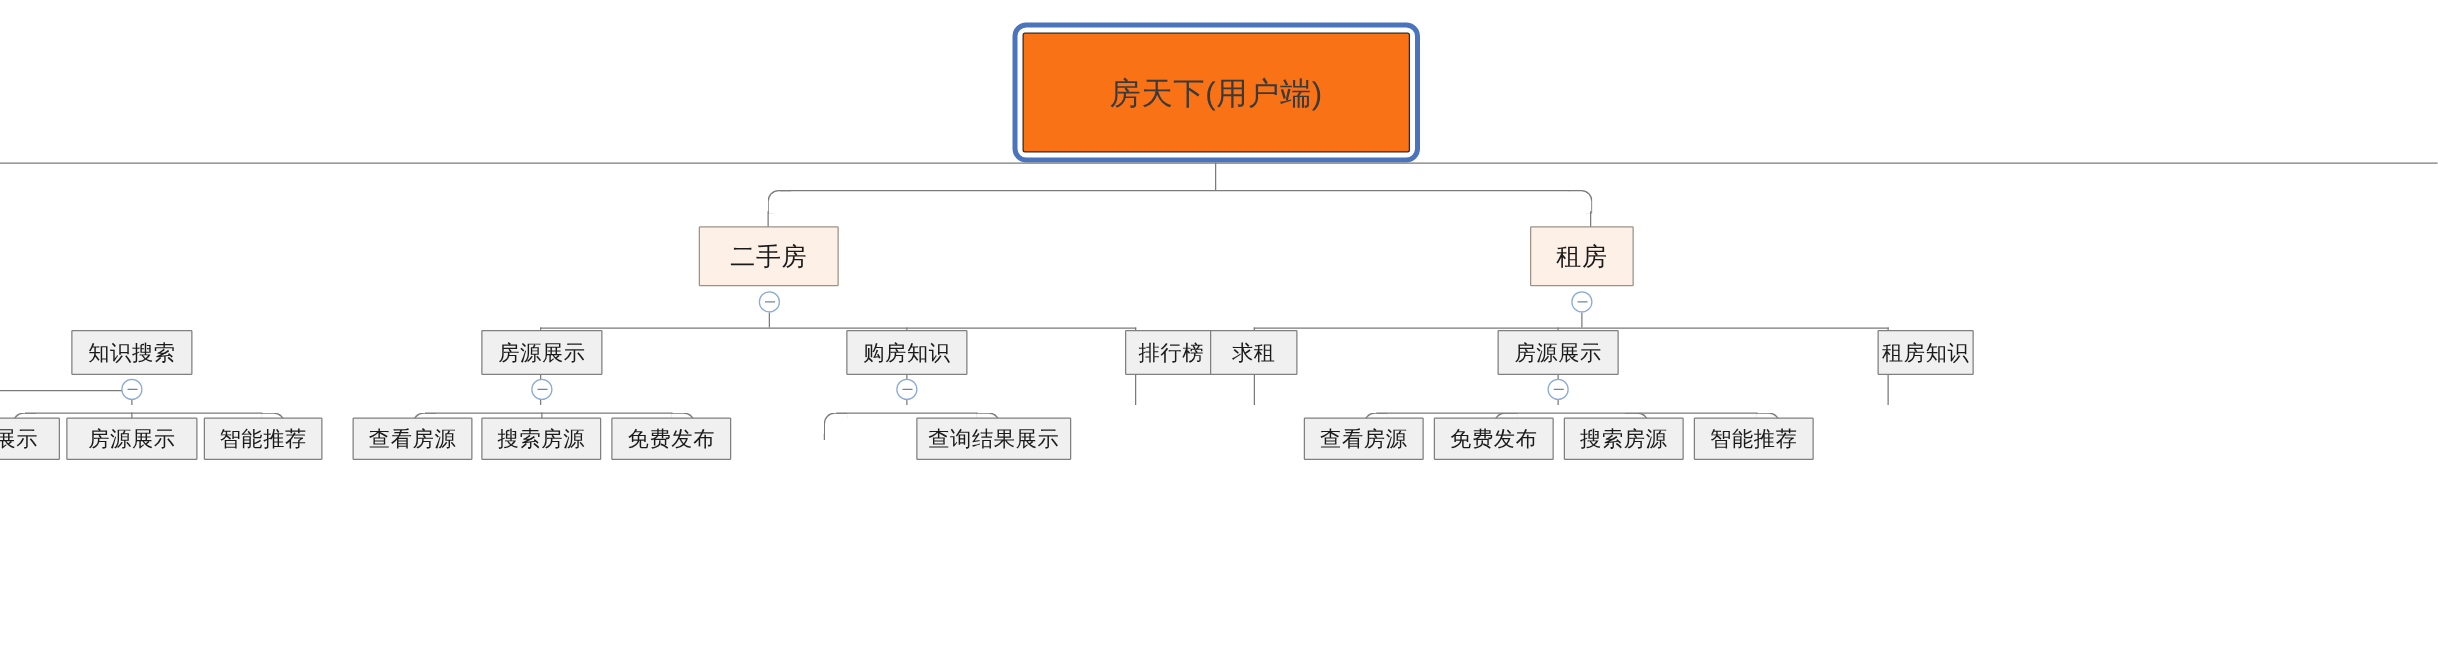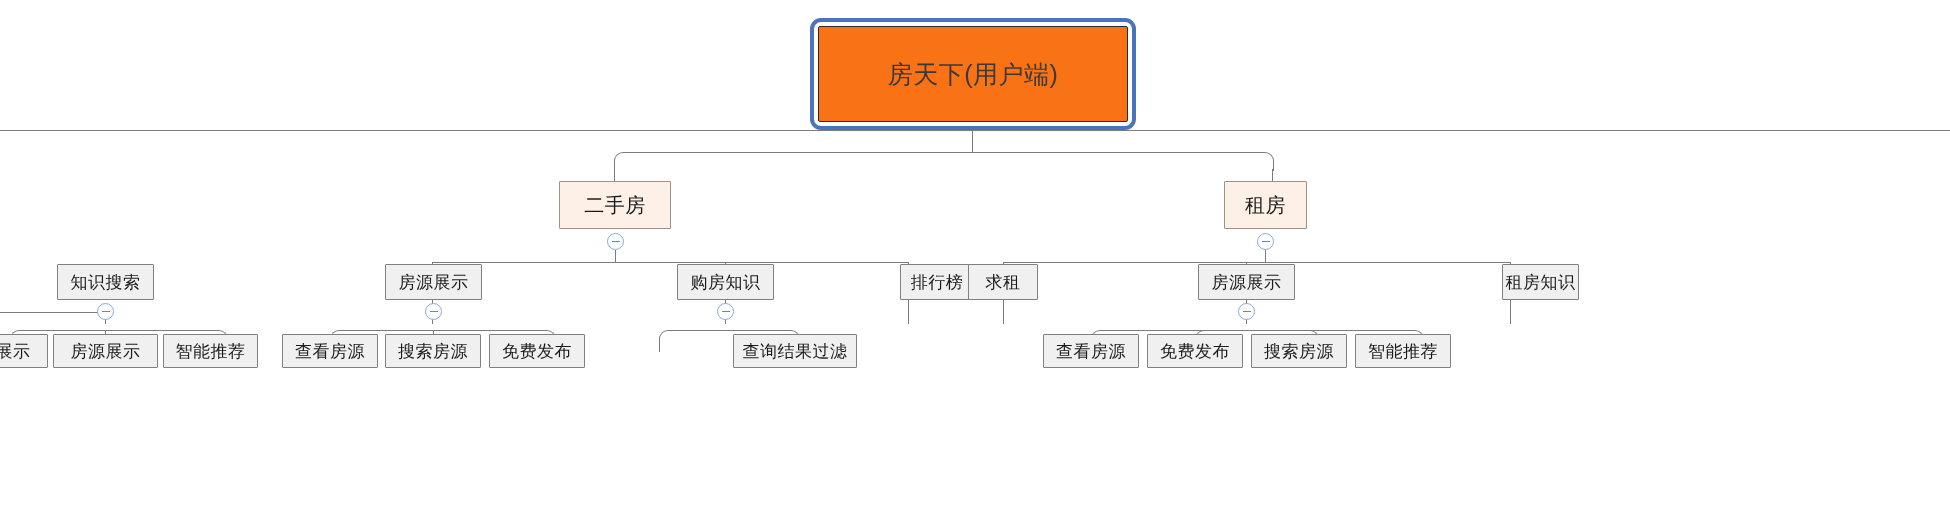--- a/index.html
+++ b/index.html
@@ -206,21 +206,21 @@
     <span>查看房源</span>
   </div>
   <div class="node leaf" style="left:385px;top:334px;width:96px;height:34px;">
     <span>搜索房源</span>
   </div>
   <div class="node leaf" style="left:489px;top:334px;width:96px;height:34px;">
     <span>免费发布</span>
   </div>
 
   <div class="node leaf" style="left:733px;top:334px;width:124px;height:34px;">
-    <span>查询结果过滤</span>
+    <span>查询结果展示</span>
   </div>
 
   <div class="node leaf" style="left:1043px;top:334px;width:96px;height:34px;">
     <span>查看房源</span>
   </div>
   <div class="node leaf" style="left:1147px;top:334px;width:96px;height:34px;">
     <span>免费发布</span>
   </div>
   <div class="node leaf" style="left:1251px;top:334px;width:96px;height:34px;">
     <span>搜索房源</span>

